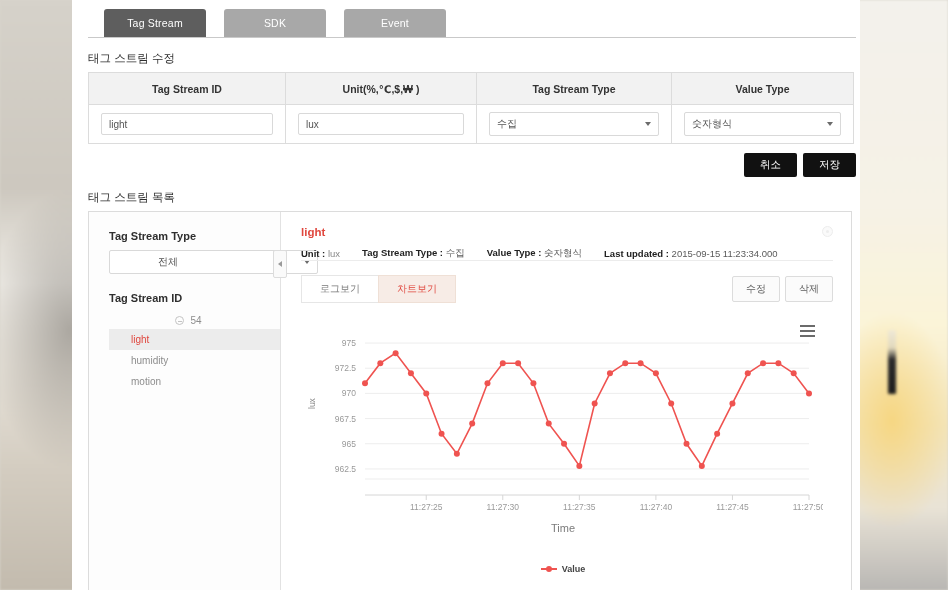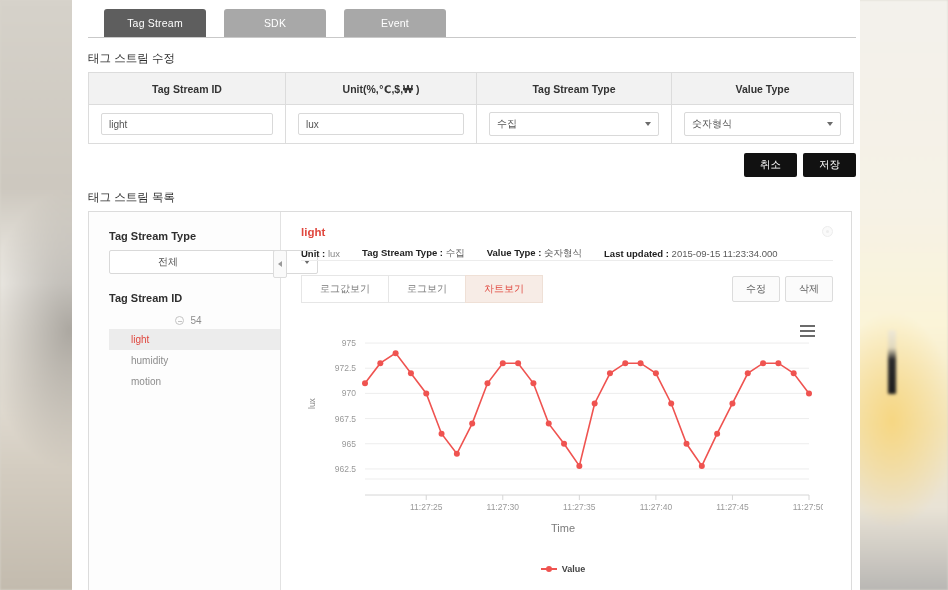--- a/index.html
+++ b/index.html
@@ -407,21 +407,20 @@
       <div class="refresh-icon"></div>
 
       <div class="meta-row">
         <span><b>Unit :</b> <span class="v">lux</span></span>
         <span><b>Tag Stream Type :</b> <span class="vk">수집</span></span>
         <span><b>Value Type :</b> <span class="vk">숫자형식</span></span>
         <span><b>Last updated :</b> <span class="vk">2015-09-15 11:23:34.000</span></span>
       </div>
 
       <div class="viewtabs">
-        <div class="vtab">로그값보기</div>
         <div class="vtab">로그보기</div>
         <div class="vtab active">차트보기</div>
         <div class="vtabs-right">
           <button class="btn-light">수정</button>
           <button class="btn-light">삭제</button>
         </div>
       </div>
 
       <div class="chart-wrap">
         <div class="burger">

